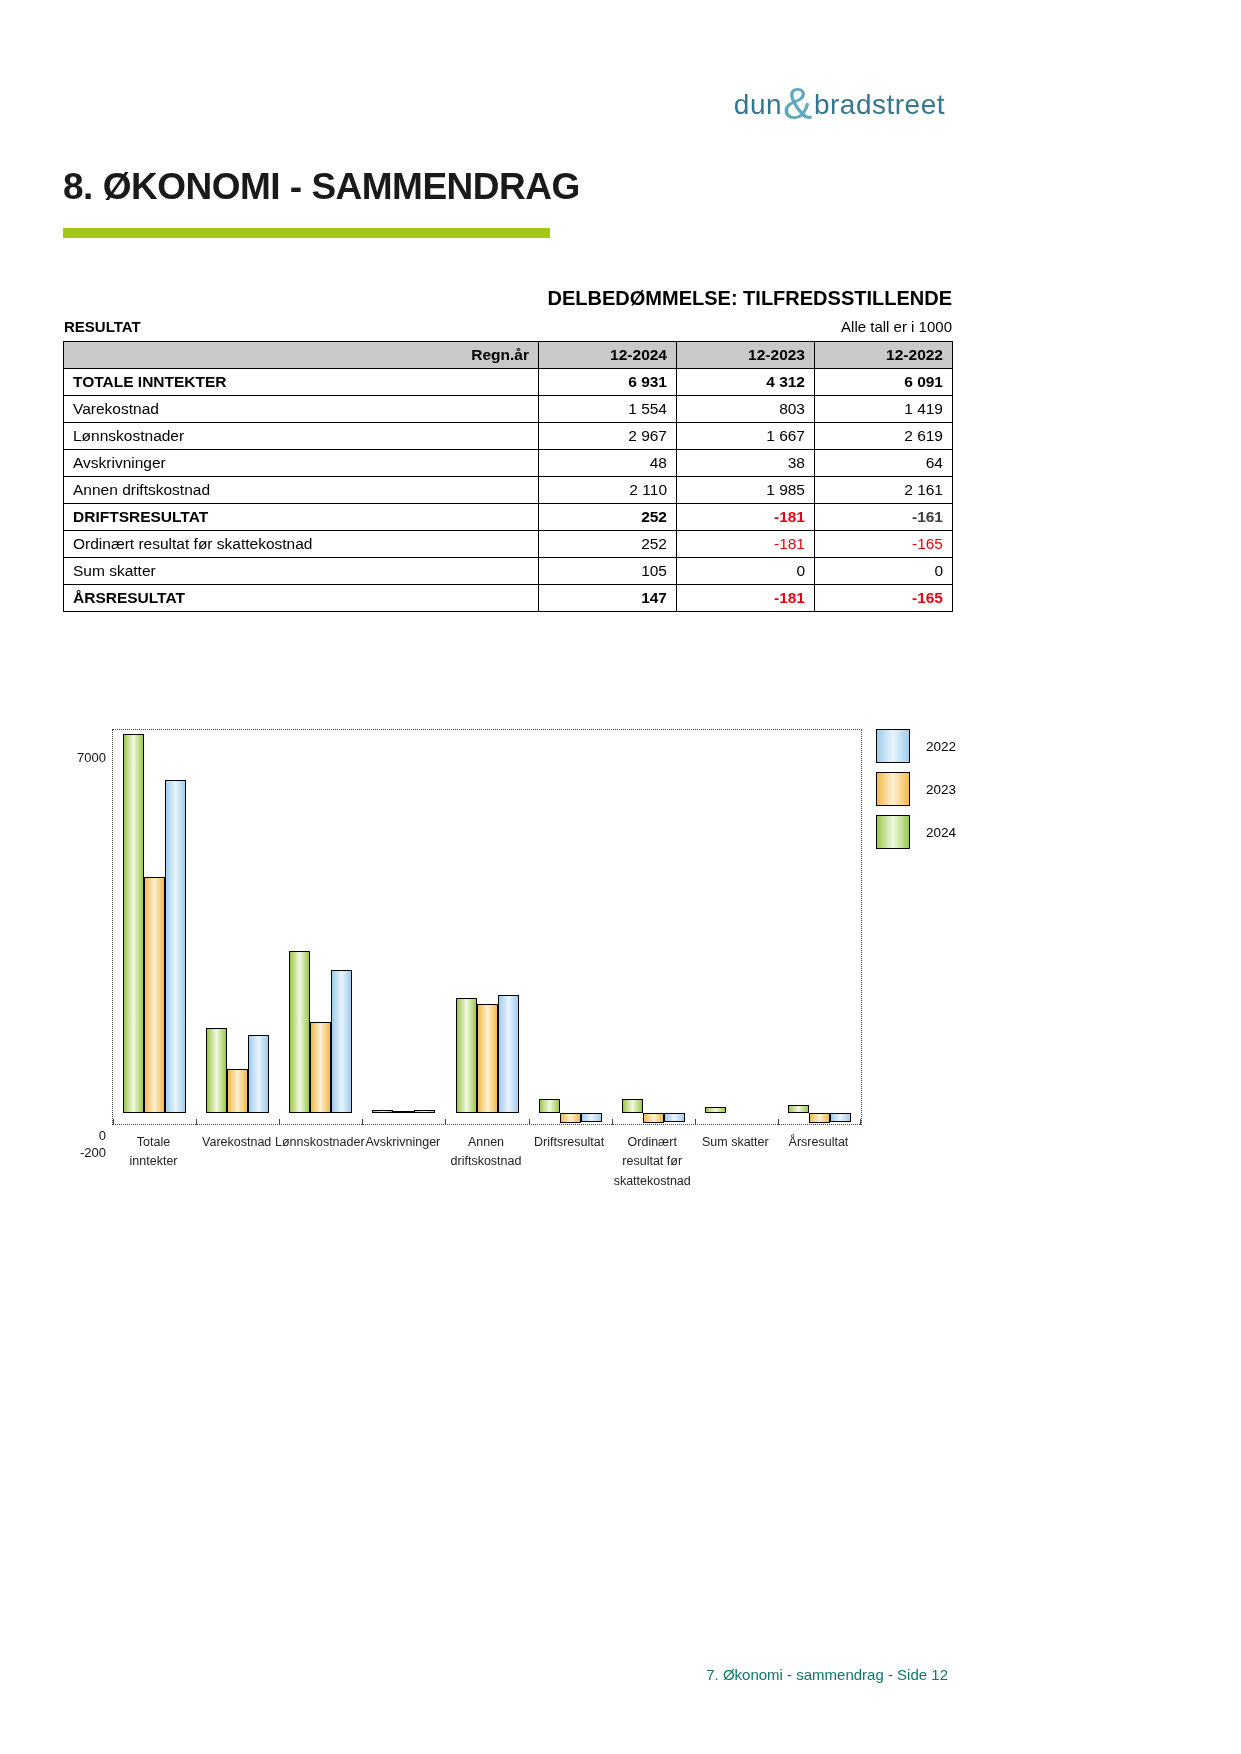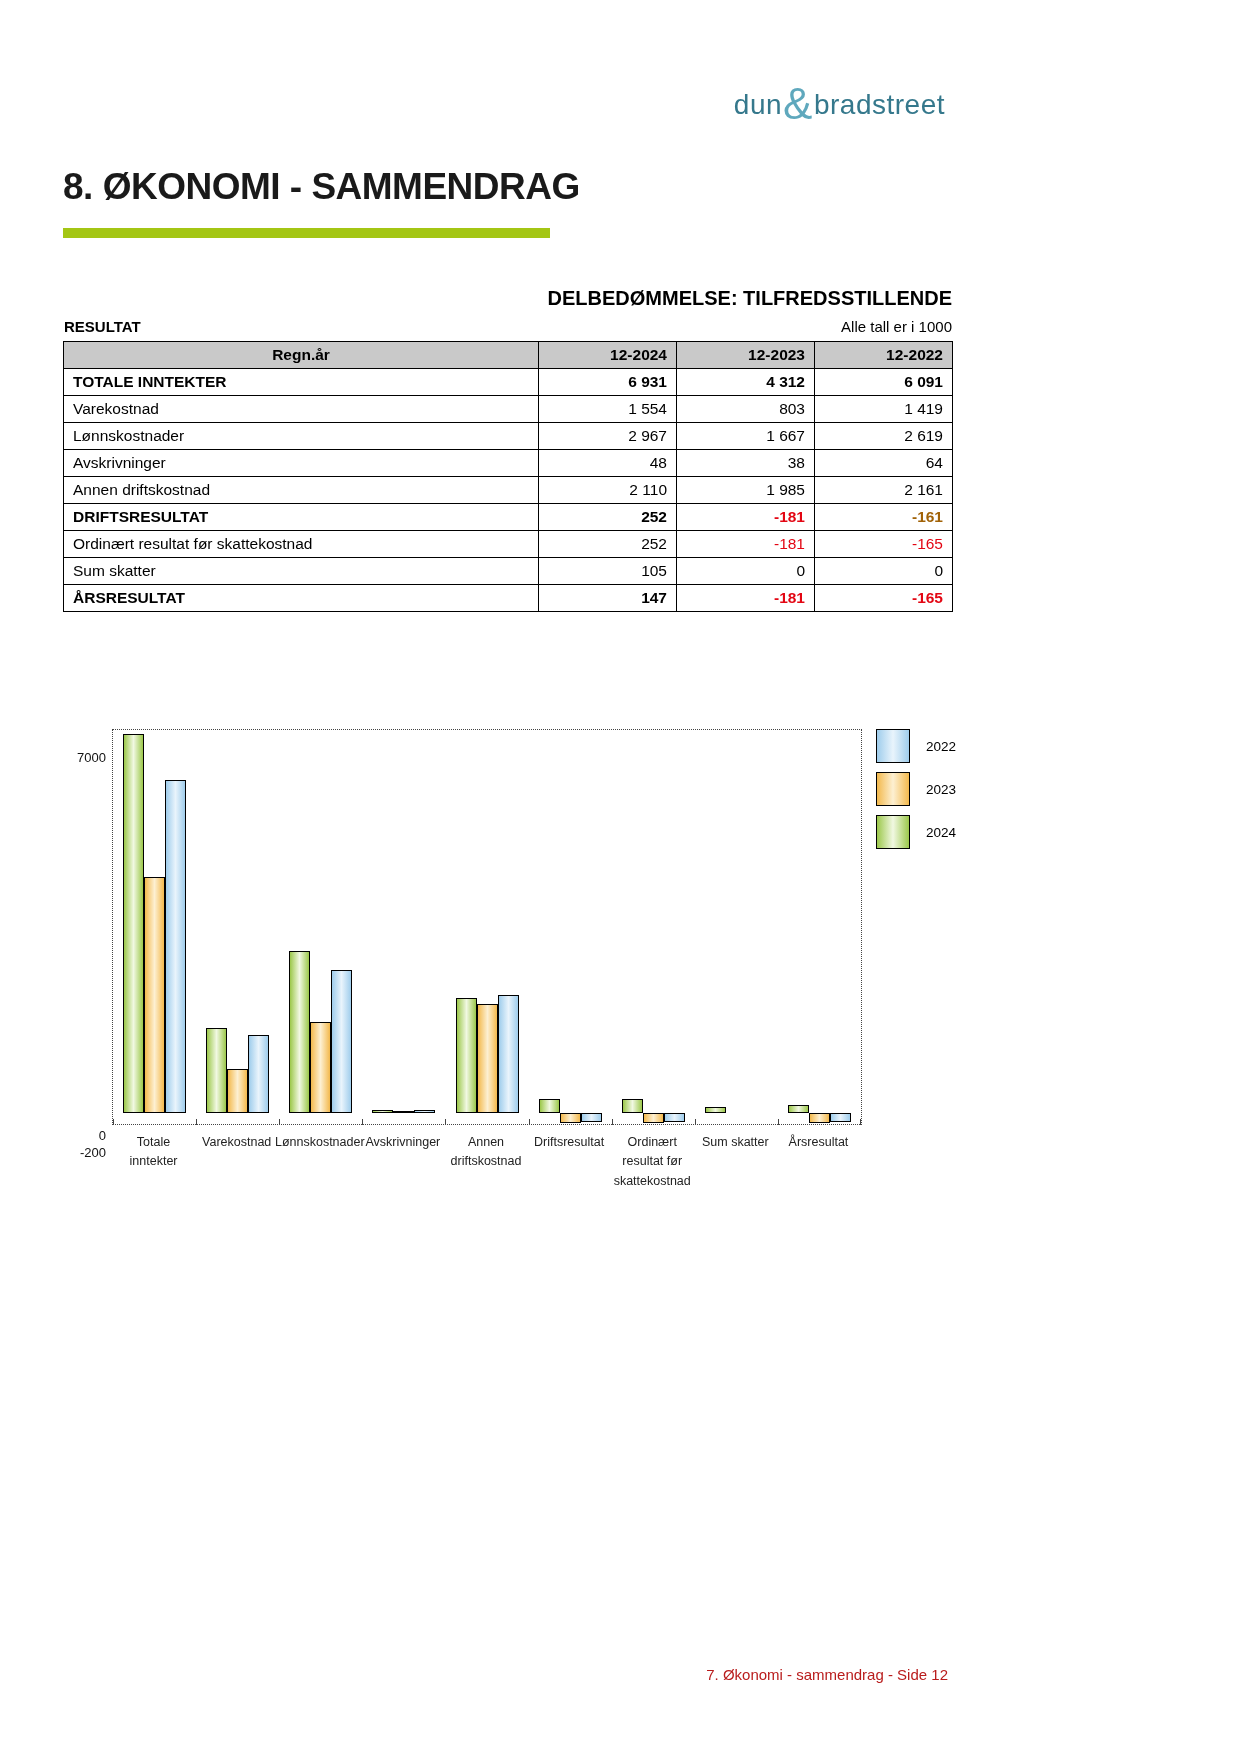--- a/index.html
+++ b/index.html
@@ -23,21 +23,21 @@
 
   
   .assessment { position: absolute; top: 287px; right: 289px; font-size: 20px; font-weight: bold; }
   .table-title { position: absolute; left: 64px; top: 318px; font-size: 15px; font-weight: bold; }
   .table-note  { position: absolute; right: 289px; top: 318px; font-size: 15px; }
 
   
   table.result { position: absolute; left: 63px; top: 341px; width: 890px; border-collapse: collapse; font-size: 15.5px; }
   table.result th, table.result td { border: 1px solid #000; padding: 4px 9px; height: 19px; }
   table.result thead th { background: #c9c9c9; font-weight: bold; text-align: right; }
-  table.result thead th:first-child { text-align: center; width: 475px; }
+  table.result thead th:first-child { text-align: right; width: 475px; }
   table.result thead th:not(:first-child) { width: 138px; }
   td.label-cell { text-align: left; }
   td.num-cell { text-align: right; }
   tr.bold-row td { font-weight: bold; }
 
   
   .chart { position: absolute; left: 112px; top: 729px; width: 1060px; height: 490px; }
   .plot { position: absolute; left: 0; top: 0; width: 750px; height: 396px; border: 1px dotted #444; }
   .bar { position: absolute; border: 1px solid #000; }
   .xtick { position: absolute; bottom: -1px; width: 1px; height: 6px; background: #444; }
@@ -46,21 +46,21 @@
   .yt-zero { top: 370px; }
   .yt-min { top: 387px; }
   .xlabels { position: absolute; left: 0; top: 404px; width: 750px; height: 80px; }
   .xlabel { position: absolute; transform: translateX(-50%); text-align: center; font-size: 12.5px; line-height: 1.55; white-space: pre-line; color: #222; }
   .legend { position: absolute; left: 764px; top: 0; }
   .legend-item { display: flex; align-items: center; margin-bottom: 9px; }
   .legend-swatch { width: 34px; height: 34px; border: 1px solid #000; display: inline-block; flex: 0 0 auto; }
   .legend-label { margin-left: 16px; font-size: 13.5px; }
 
   
-  .footer { position: absolute; right: 293px; top: 1666px; font-size: 15px; color: #b91c1c; }
+  .footer { position: absolute; right: 293px; top: 1666px; font-size: 15px; color: #0f766e; }
 </style>
 </head>
 <body>
 
 <div class="page">
 
   <div class="logo" style="color: rgb(53, 120, 140);">
     <span>dun</span><span class="amp" style="color: rgb(95, 168, 189);">&amp;</span><span>bradstreet</span>
   </div>
 
@@ -108,21 +108,21 @@
         <tr>
           <td class="label-cell">Annen driftskostnad</td>
           <td class="num-cell">2 110</td>
           <td class="num-cell">1 985</td>
           <td class="num-cell">2 161</td>
         </tr>
         <tr class="bold-row">
           <td class="label-cell">DRIFTSRESULTAT</td>
           <td class="num-cell">252</td>
           <td class="num-cell" style="color: rgb(227, 6, 19);">-181</td>
-          <td class="num-cell" style="color: #a16207;">-161</td>
+          <td class="num-cell" style="color: #404040;">-161</td>
         </tr>
         <tr>
           <td class="label-cell">Ordinært resultat før skattekostnad</td>
           <td class="num-cell">252</td>
           <td class="num-cell" style="color: rgb(227, 6, 19);">-181</td>
           <td class="num-cell" style="color: rgb(227, 6, 19);">-165</td>
         </tr>
         <tr>
           <td class="label-cell">Sum skatter</td>
           <td class="num-cell">105</td>

